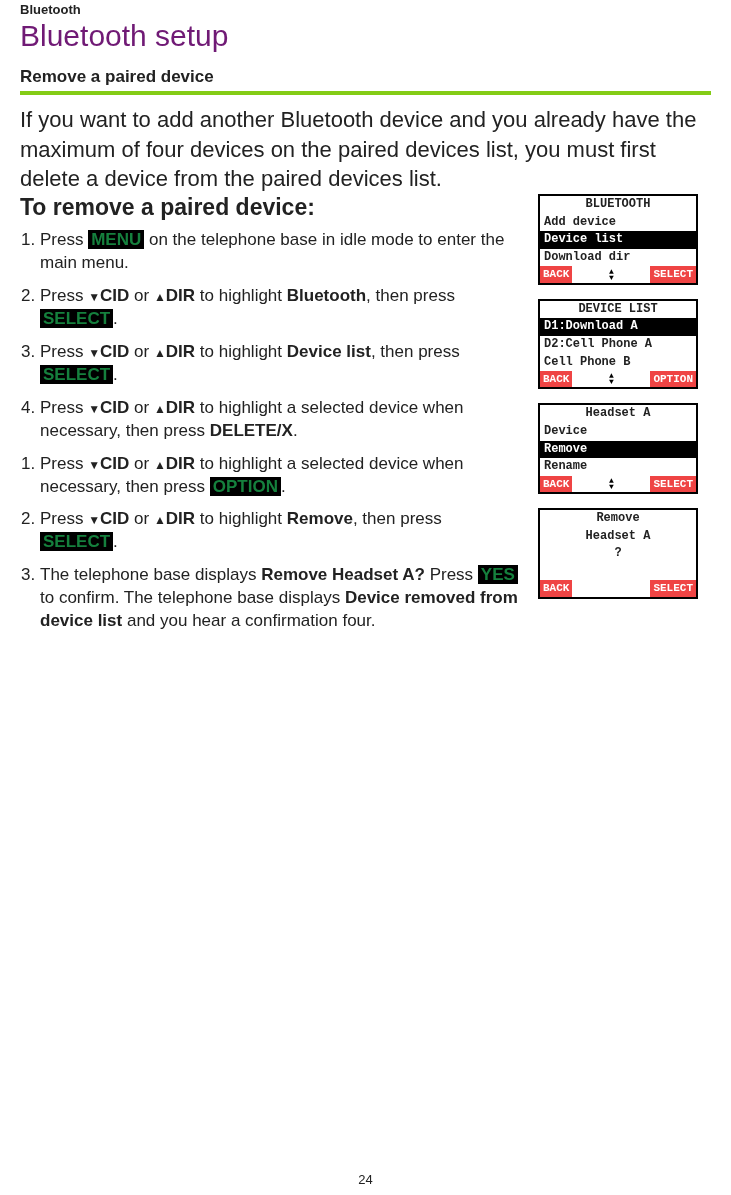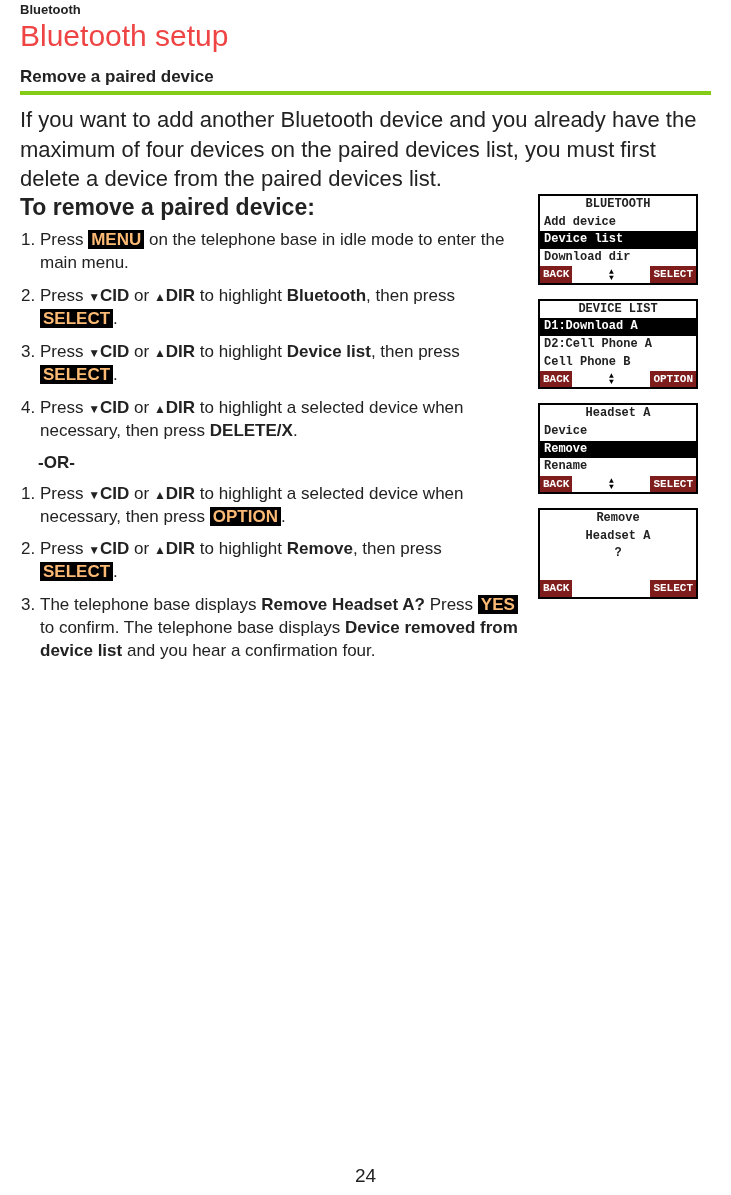--- a/index.html
+++ b/index.html
@@ -12,21 +12,21 @@
       padding: 0 20px;
     }
     .header-breadcrumb {
       font-size: 13px;
       font-weight: bold;
       margin-top: 2px;
     }
     .page-title {
       font-size: 30px;
       font-weight: 300;
-      color: #ef4444;
+      color: #701a75;
       margin-top: 2px;
       margin-bottom: 14px;
     }
     .section-heading {
       font-size: 17px;
       font-weight: bold;
       border-bottom: 4px solid #84cc16;
       padding-bottom: 4px;
       margin-bottom: 10px;
     }
@@ -63,21 +63,21 @@
       line-height: 1.35;
       margin-bottom: 10px;
     }
     .or-label {
       font-weight: bold;
       font-size: 17px;
       margin: 0 0 10px 18px;
     }
     .key {
       background: #000;
-      color: #fdba74;
+      color: #15803d;
       padding: 0 3px;
       font-weight: bold;
       white-space: nowrap;
     }
     b { font-weight: bold; }
     .tri-down::before { content: "▼"; font-size: 12px; }
     .tri-up::before { content: "▲"; font-size: 12px; }
 
     
     .lcd {
@@ -97,21 +97,21 @@
       background: #000;
       color: #fff;
     }
     .lcd .softkeys {
       display: flex;
       justify-content: space-between;
       padding: 0;
       align-items: stretch;
     }
     .lcd .sk {
-      background: #7f1d1d;
+      background: #ef4444;
       color: #fff;
       padding: 1px 3px;
       font-size: 11px;
     }
     .lcd .sk-mid {
       flex: 0 0 auto;
       background: transparent;
       color: #000;
       display: flex;
       flex-direction: column;
@@ -122,21 +122,21 @@
       padding: 0 2px;
     }
     .lcd .spacer { flex: 1; }
     .lcd-body { min-height: 62px; }
     .page-number {
       position: absolute;
       bottom: 8px;
       left: 0;
       right: 0;
       text-align: center;
-      font-size: 19px;
+      font-size: 13px;
     }
   </style>
 </head>
 <body>
 
 <div class="header-breadcrumb">Bluetooth</div>
 <div class="page-title">Bluetooth setup</div>
 <div class="section-heading">Remove a paired device</div>
 <div class="intro">If you want to add another Bluetooth device and you already have the maximum of four devices on the paired devices list, you must first delete a device from the paired devices list.</div>
 
@@ -152,21 +152,20 @@
         <span>Press </span><span class="tri-down"></span><b>CID</b><span> or </span><span class="tri-up"></span><b>DIR</b><span> to highlight </span><b>Bluetooth</b><span>, then press </span><span class="key">SELECT</span><span>.</span>
       </li>
       <li>
         <span>Press </span><span class="tri-down"></span><b>CID</b><span> or </span><span class="tri-up"></span><b>DIR</b><span> to highlight </span><b>Device list</b><span>, then press </span><span class="key">SELECT</span><span>.</span>
       </li>
       <li>
         <span>Press </span><span class="tri-down"></span><b>CID</b><span> or </span><span class="tri-up"></span><b>DIR</b><span> to highlight a selected device when necessary, then press </span><b>DELETE/X</b><span>.</span>
       </li>
     </ol>
 
-    <div class="or-label">-OR-</div>
 
     <ol>
       <li>
         <span>Press </span><span class="tri-down"></span><b>CID</b><span> or </span><span class="tri-up"></span><b>DIR</b><span> to highlight a selected device when necessary, then press </span><span class="key">OPTION</span><span>.</span>
       </li>
       <li>
         <span>Press </span><span class="tri-down"></span><b>CID</b><span> or </span><span class="tri-up"></span><b>DIR</b><span> to highlight </span><b>Remove</b><span>, then press </span><span class="key">SELECT</span><span>.</span>
       </li>
       <li>
         <span>The telephone base displays </span><b>Remove Headset A?</b><span> Press </span><span class="key">YES</span><span> to confirm. The telephone base displays </span><b>Device removed from device list</b><span> and you hear a confirmation four.</span>

